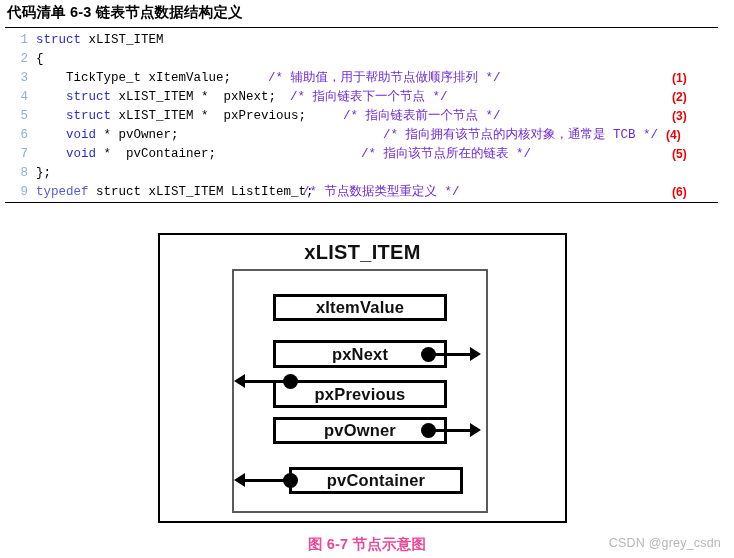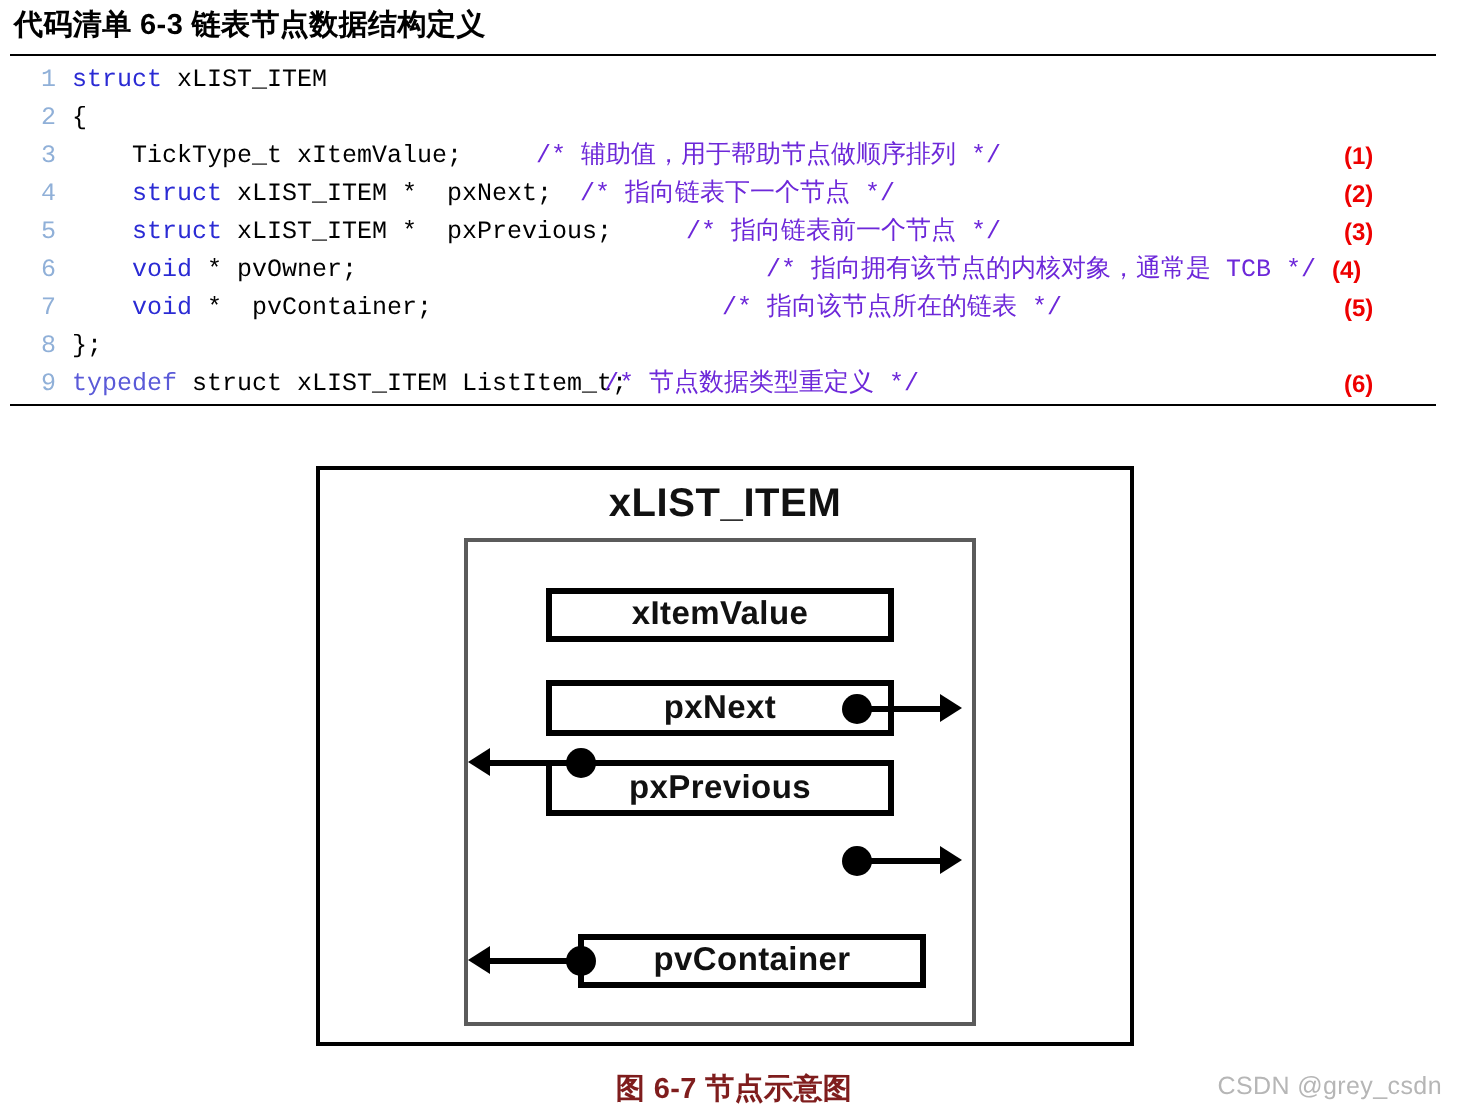--- a/index.html
+++ b/index.html
@@ -143,21 +143,21 @@
   #h-pvcontainer { left: 234px; top: 473px; }
 
   
   .fig-caption {
     position: absolute;
     left: 0px; top: 535px;
     width: 734px;
     text-align: center;
     font-size: 14.5px;
     font-weight: 700;
-    color: #7f1d1d;
+    color: #ec4899;
     letter-spacing: 0.2px;
   }
   .watermark {
     position: absolute;
     right: 13px; top: 536px;
     font-size: 12.5px;
     color: #b6b6b6;
     font-family: "Liberation Sans", "DejaVu Sans", sans-serif;
     letter-spacing: 0.2px;
   }
@@ -184,20 +184,21 @@
   <div class="field" id="f-pxnext">pxNext</div>
   <div class="dot" id="d-pxnext"></div>
   <div class="shaft" id="s-pxnext"></div>
   <div class="head right" id="h-pxnext"></div>
 
   <div class="field" id="f-pxprevious">pxPrevious</div>
   <div class="dot" id="d-pxprevious"></div>
   <div class="shaft" id="s-pxprevious"></div>
   <div class="head left" id="h-pxprevious"></div>
 
+  <div class="field" id="f-pvowner">pvOwner</div>
   <div class="dot" id="d-pvowner"></div>
   <div class="shaft" id="s-pvowner"></div>
   <div class="head right" id="h-pvowner"></div>
 
   <div class="field" id="f-pvcontainer">pvContainer</div>
   <div class="dot" id="d-pvcontainer"></div>
   <div class="shaft" id="s-pvcontainer"></div>
   <div class="head left" id="h-pvcontainer"></div>
 
   <div class="fig-caption">图 6-7 节点示意图</div>

